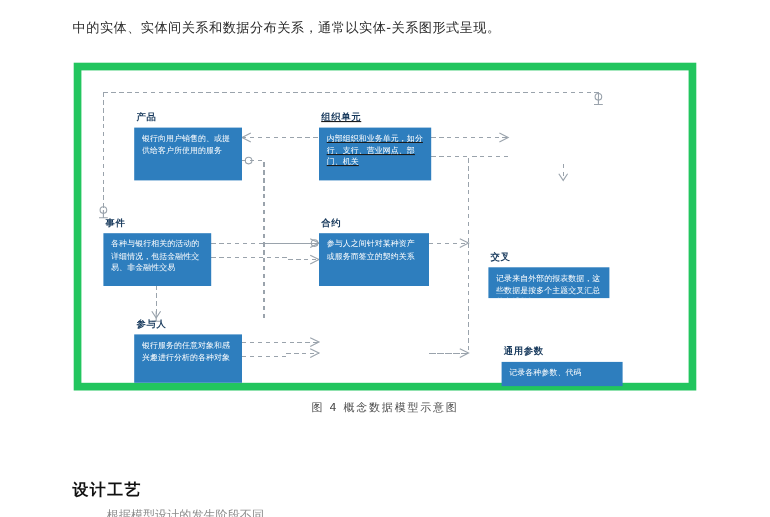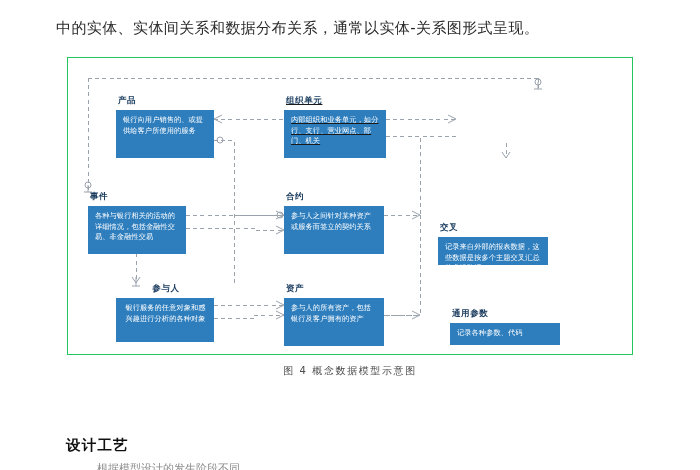--- a/index.html
+++ b/index.html
@@ -12,24 +12,24 @@
     height: 470px;
     overflow: hidden;
     font-family: "DejaVu Sans", "Liberation Sans", sans-serif;
     color: #1a1a1a;
     position: relative;
   }
 
   
   .doc-paragraph {
     position: absolute;
-    left: 56px;
+    left: 66px;
     top: 4px;
     width: 575px;
-    font-size: 15px;
+    font-size: 12px;
     line-height: 18px;
     color: #2b2b2b;
     letter-spacing: 0.4px;
     white-space: nowrap;
   }
 
   .section-heading {
     position: absolute;
     left: 66px;
     top: 424px;
@@ -52,21 +52,21 @@
     height: 9px;
   }
 
   
   .figure-frame {
     position: absolute;
     left: 67px;
     top: 57px;
     width: 566px;
     height: 298px;
-    border: 1px solid #22c55e;
+    border: 7px solid #22c55e;
     background: #ffffff;
     box-sizing: border-box;
   }
 
   .figure-caption {
     position: absolute;
     left: 0;
     top: 364px;
     width: 700px;
     text-align: center;
@@ -119,21 +119,21 @@
 
   #node-event        { left: 20px;  top: 133px; }
   #node-event .node-box        { width: 98px; height: 48px; }
 
   #node-contract     { left: 216px; top: 133px; }
   #node-contract .node-box     { width: 100px; height: 48px; }
 
   #node-cross        { left: 370px; top: 164px; }
   #node-cross .node-box        { width: 110px; height: 28px; }
 
-  #node-participant  { left: 48px;  top: 225px; text-align: center; }
+  #node-participant  { left: 48px;  top: 225px; }
   #node-participant .node-box  { width: 98px; height: 44px; }
 
   #node-asset        { left: 216px; top: 225px; }
   #node-asset .node-box        { width: 100px; height: 48px; }
 
   #node-common-param { left: 382px; top: 250px; }
   #node-common-param .node-box { width: 110px; height: 22px; }
 </style>
 </head>
 <body>
@@ -229,24 +229,20 @@
   <div class="node" id="node-cross">
     <div class="node-title">交叉</div>
     <div class="node-box">记录来自外部的报表数据，这些数据是按多个主题交叉汇总的多维数据</div>
   </div>
 
   <div class="node" id="node-participant">
     <div class="node-title">参与人</div>
     <div class="node-box">银行服务的任意对象和感兴趣进行分析的各种对象</div>
   </div>
 
-  <div class="node" id="node-asset">
-    <div class="node-title">资产</div>
-    <div class="node-box">参与人的所有资产，包括银行及客户拥有的资产</div>
-  </div>
 
   <div class="node" id="node-common-param">
     <div class="node-title">通用参数</div>
     <div class="node-box">记录各种参数、代码</div>
   </div>
 
 </div>
 
 <div class="figure-caption">图 4 概念数据模型示意图</div>
 

